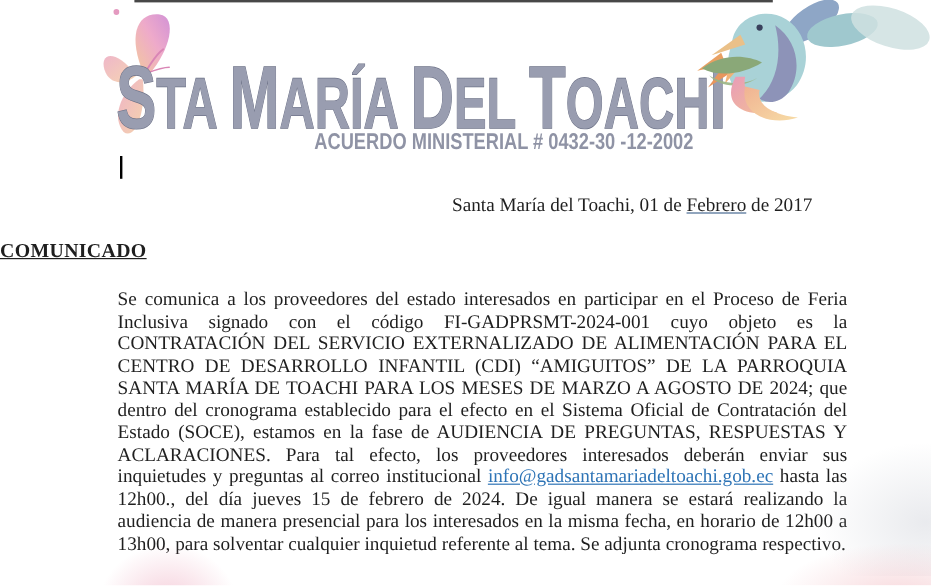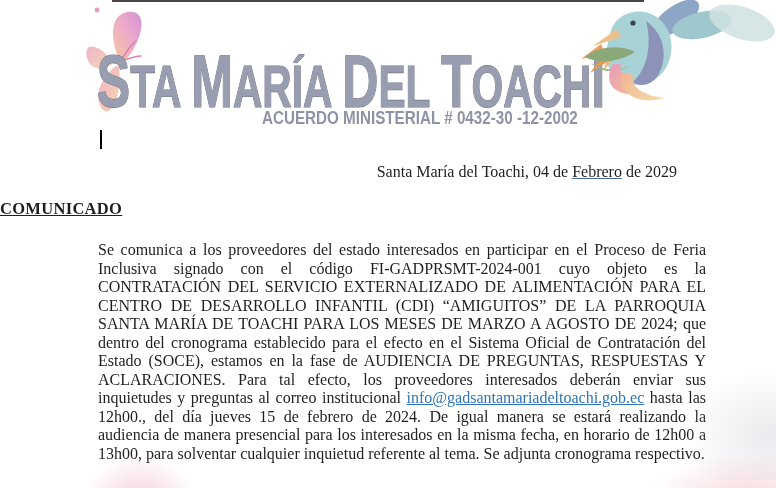--- a/index.html
+++ b/index.html
@@ -115,21 +115,21 @@
         <path d="M585 57 C602 44 623 46 635 52 C621 61 600 65 585 57 Z" style="fill:var(--leaf_green);"></path>
         <path d="M591 63 C604 71 621 71 631 65 C618 74 600 73 591 63 Z" fill="#9ab584" opacity="0.9"></path>
       </g>
       <path d="M613 64 C602 85 615 98 648 94 C628 88 618 77 621 64 Z" fill="url(#gradTail1)"></path>
       <path d="M621 72 C616 93 639 106 665 98 C645 96 630 88 633 75 Z" fill="url(#gradTail2)"></path>
     </g>
   </svg>
 
   <div class="text-cursor"></div>
 
-  <p class="date-line"><span>Santa María del Toachi, 04 de </span><span class="u">Febrero</span><span> de 2029</span></p>
+  <p class="date-line"><span>Santa María del Toachi, 01 de </span><span class="u">Febrero</span><span> de 2017</span></p>
 
   <h1 class="doc-heading">COMUNICADO</h1>
 
   <p class="body-paragraph"><span>Se comunica a los proveedores del estado interesados en participar en el Proceso de Feria Inclusiva signado con el código FI-GADPRSMT-2024-001 cuyo objeto es la CONTRATACIÓN DEL SERVICIO EXTERNALIZADO DE ALIMENTACIÓN PARA EL CENTRO DE DESARROLLO INFANTIL (CDI) “AMIGUITOS” DE LA PARROQUIA SANTA MARÍA DE TOACHI PARA LOS MESES DE MARZO A AGOSTO DE 2024; que dentro del cronograma establecido para el efecto en el Sistema Oficial de Contratación del Estado (SOCE), estamos en la fase de AUDIENCIA DE PREGUNTAS, RESPUESTAS Y ACLARACIONES. Para tal efecto, los proveedores interesados deberán enviar sus inquietudes y preguntas al correo institucional </span><a class="email-link">info@gadsantamariadeltoachi.gob.ec</a><span> hasta las 12h00., del día jueves 15 de febrero de 2024. De igual manera se estará realizando la audiencia de manera presencial para los interesados en la misma fecha, en horario de 12h00 a 13h00, para solventar cualquier inquietud referente al tema. Se adjunta cronograma respectivo.</span></p>
 
   <div class="wm wm-left-pink"></div>
   <div class="wm wm-right-gray"></div>
   <div class="wm wm-right-pink"></div>
 
 </div>

